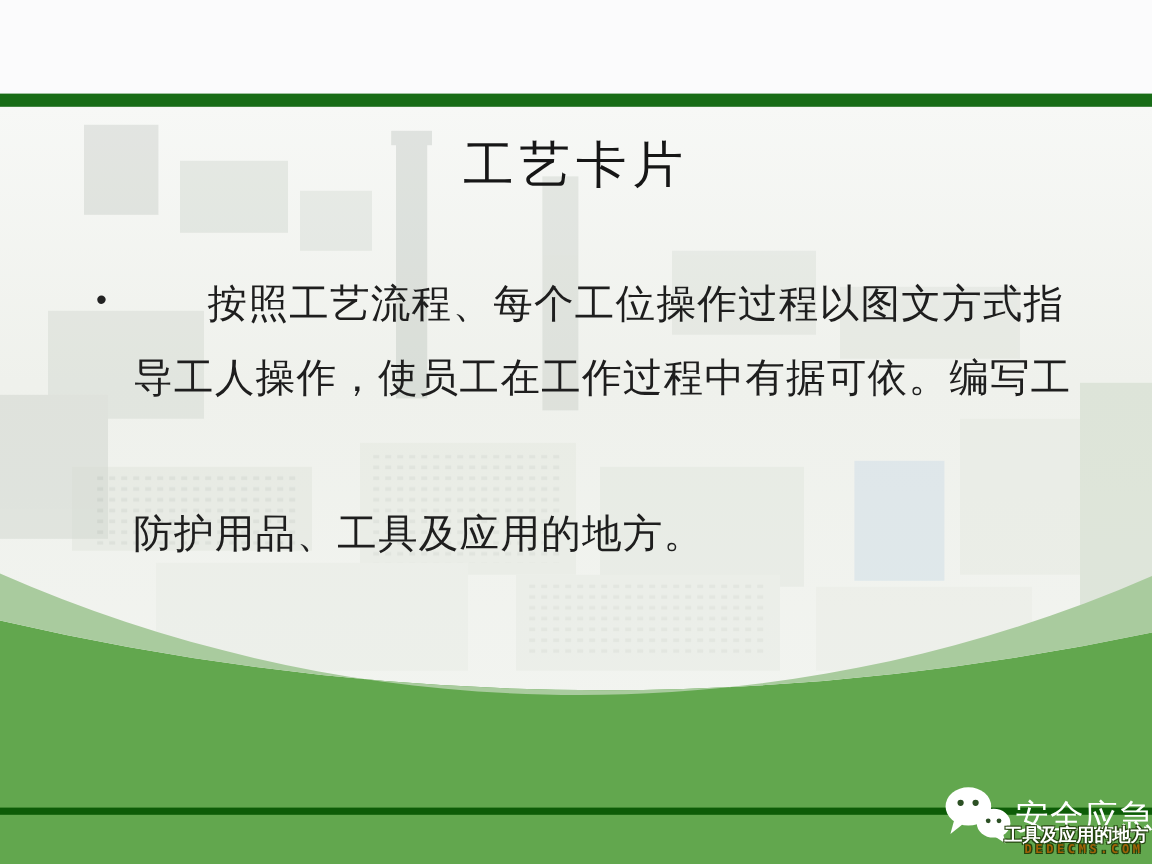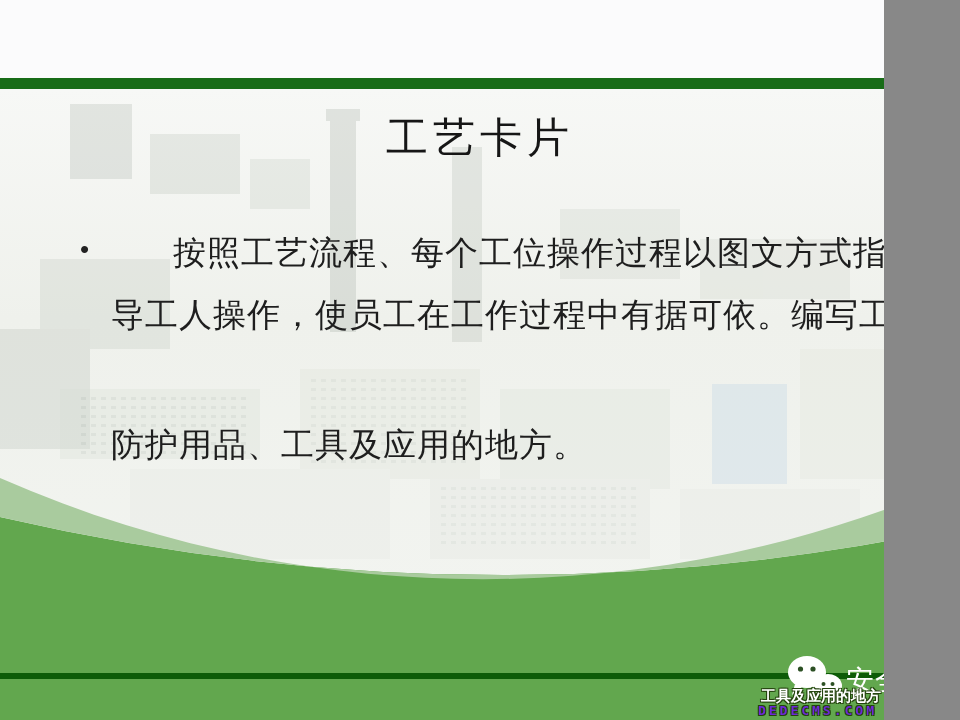--- a/index.html
+++ b/index.html
@@ -1,17 +1,17 @@
 <!DOCTYPE html>
 <html><head>
 <meta charset="utf-8">
 <style>
   html,body{margin:0;padding:0;background:#888;}
   .slide{
-    position:relative;width:884px;height:720px;overflow:hidden;
+    position:relative;width:960px;height:720px;overflow:hidden;
     background:#fbfbfc;
     font-family:"Liberation Sans","DejaVu Sans",sans-serif;
   }
   
   .photo-layer{
     position:absolute;left:0;top:89px;width:960px;height:511px;
     background:linear-gradient(180deg,#f7f8f6 0%,#eff1ec 45%,#f2f4f0 100%);
   }
   .photo-layer svg{display:block;}
   
@@ -37,21 +37,21 @@
   .wm-brand{
     position:absolute;left:846px;top:662px;font-size:28px;color:#ffffff;
     letter-spacing:1px;white-space:nowrap;font-weight:500;
   }
   .wm-cms1{
     position:absolute;right:3px;top:687px;font-size:15px;color:#ffffff;font-weight:bold;
     letter-spacing:0px;white-space:nowrap;
     text-shadow:1px 1px 0 #24430e,-1px 1px 0 #24430e,1px -1px 0 #24430e,-1px -1px 0 #24430e;
   }
   .wm-cms2{
-    position:absolute;right:7px;top:703px;font-size:13px;color:#6d28d9;font-weight:bold;
+    position:absolute;right:7px;top:703px;font-size:10px;color:#a16207;font-weight:bold;
     letter-spacing:3px;white-space:nowrap;font-family:"DejaVu Sans Mono","Liberation Mono",monospace;
     text-shadow:1px 1px 0 #24430e,-1px 1px 0 #24430e,1px -1px 0 #24430e,-1px -1px 0 #24430e;
   }
 </style>
 </head>
 <body>
 
 <div class="slide">
 
   <div class="photo-layer">

